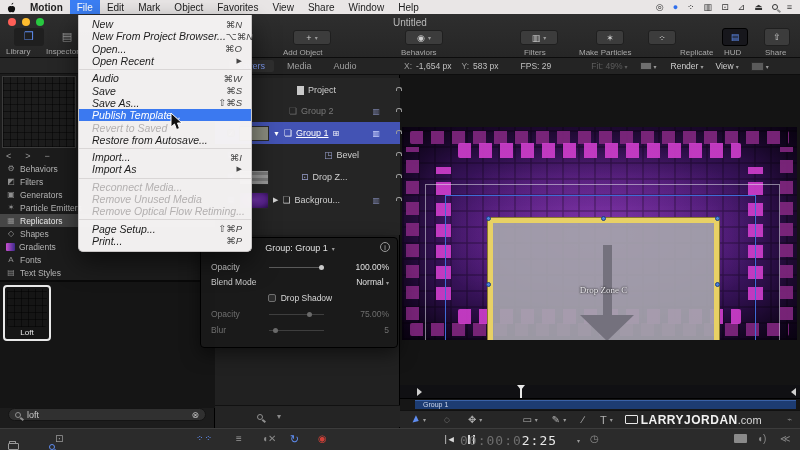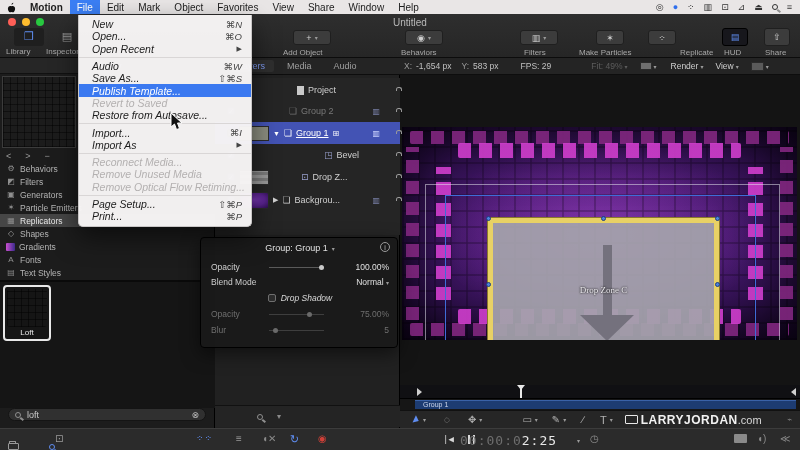--- a/index.html
+++ b/index.html
@@ -301,21 +301,21 @@
       <span style="margin-left:10px;">Opacity</span>
       <span class="slider" style="left:68px;top:6px;width:55px;">
           <span class="knob" style="left:50px;"></span>
         </span>
       <span class="hval" style="color:#e0e0e0;">100.00%</span>
     </div>
     <div class="hrow" style="top:38px;height:12px;">
       <span style="margin-left:10px;">Blend Mode</span>
       <span class="hval" style="color:#e0e0e0;"><span>Normal</span> <span class="caret">▾</span></span>
     </div>
-    <div class="hrow" style="top:54px;height:12px;justify-content:center;gap:5px;font-style:italic;">
+    <div class="hrow" style="top:54px;height:12px;justify-content:center;gap:5px;">
       <span style="width:8px;height:8px;border:1px solid #6f6f6f;border-radius:2px;background:#2c2c2c;display:inline-block;"></span>
       <span style="color:#d8d8d8;">Drop Shadow</span>
     </div>
     <div class="hrow dim" style="top:70px;height:12px;">
       <span style="margin-left:10px;">Opacity</span>
       <span class="slider" style="left:68px;top:6px;width:55px;background:#3e3e3e;">
           <span class="knob" style="left:38px;background:#6a6a6a;"></span>
         </span>
       <span class="hval">75.00%</span>
     </div>
@@ -445,31 +445,39 @@
       <span>≡</span>
     </span>
   </div>
 
   <div class="ab filemenu">
     <div class="mi">
         <span>New</span>
         <span class="sc">⌘N</span>
       </div>
     <div class="mi">
+        <span>New From Project Browser...</span>
+        <span class="sc">⌥⌘N</span>
+      </div>
+    <div class="mi">
         <span>Open...</span>
         <span class="sc">⌘O</span>
       </div>
     <div class="mi">
         <span>Open Recent</span>
         <span class="sc" style="font-size:7px;">▶</span>
       </div>
     <div class="msep"></div>
     <div class="mi">
         <span>Audio</span>
         <span class="sc">⌘W</span>
+      </div>
+    <div class="mi">
+        <span>Save</span>
+        <span class="sc">⌘S</span>
       </div>
     <div class="mi">
         <span>Save As...</span>
         <span class="sc">⇧⌘S</span>
       </div>
     <div class="mi hl">
         <span>Publish Template...</span>
         <span class="sc"></span>
       </div>
     <div class="mi dis">

